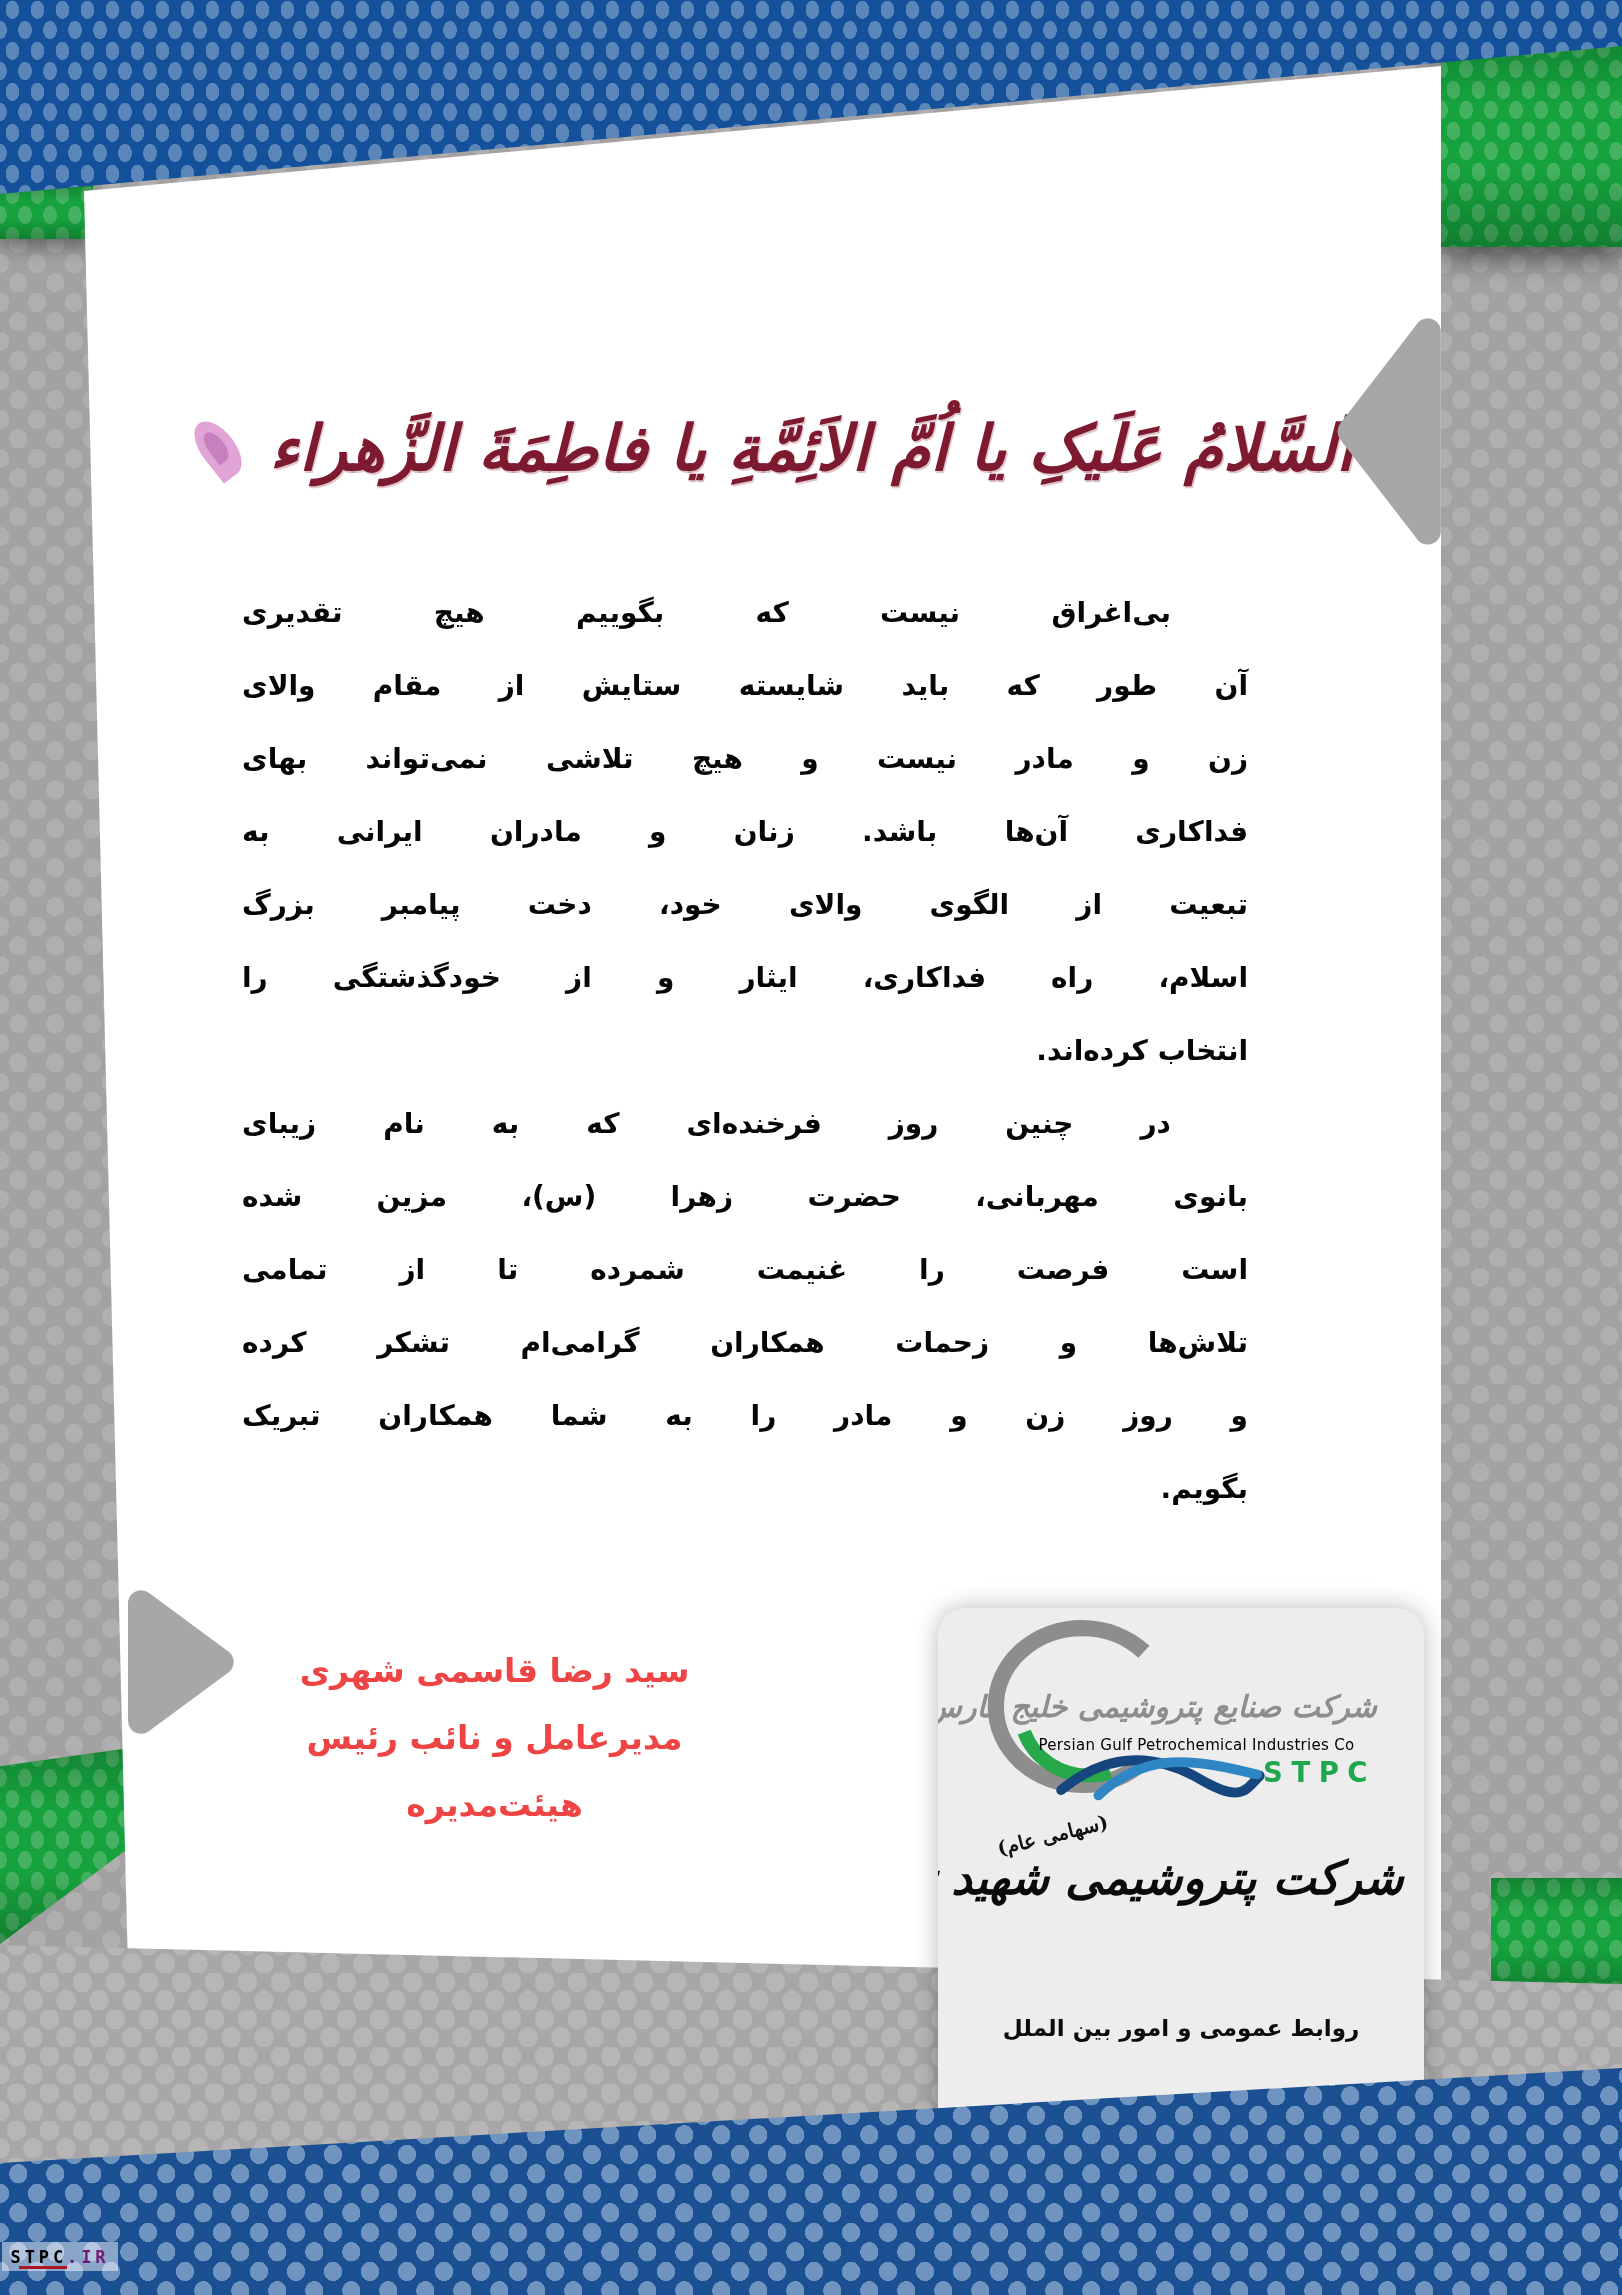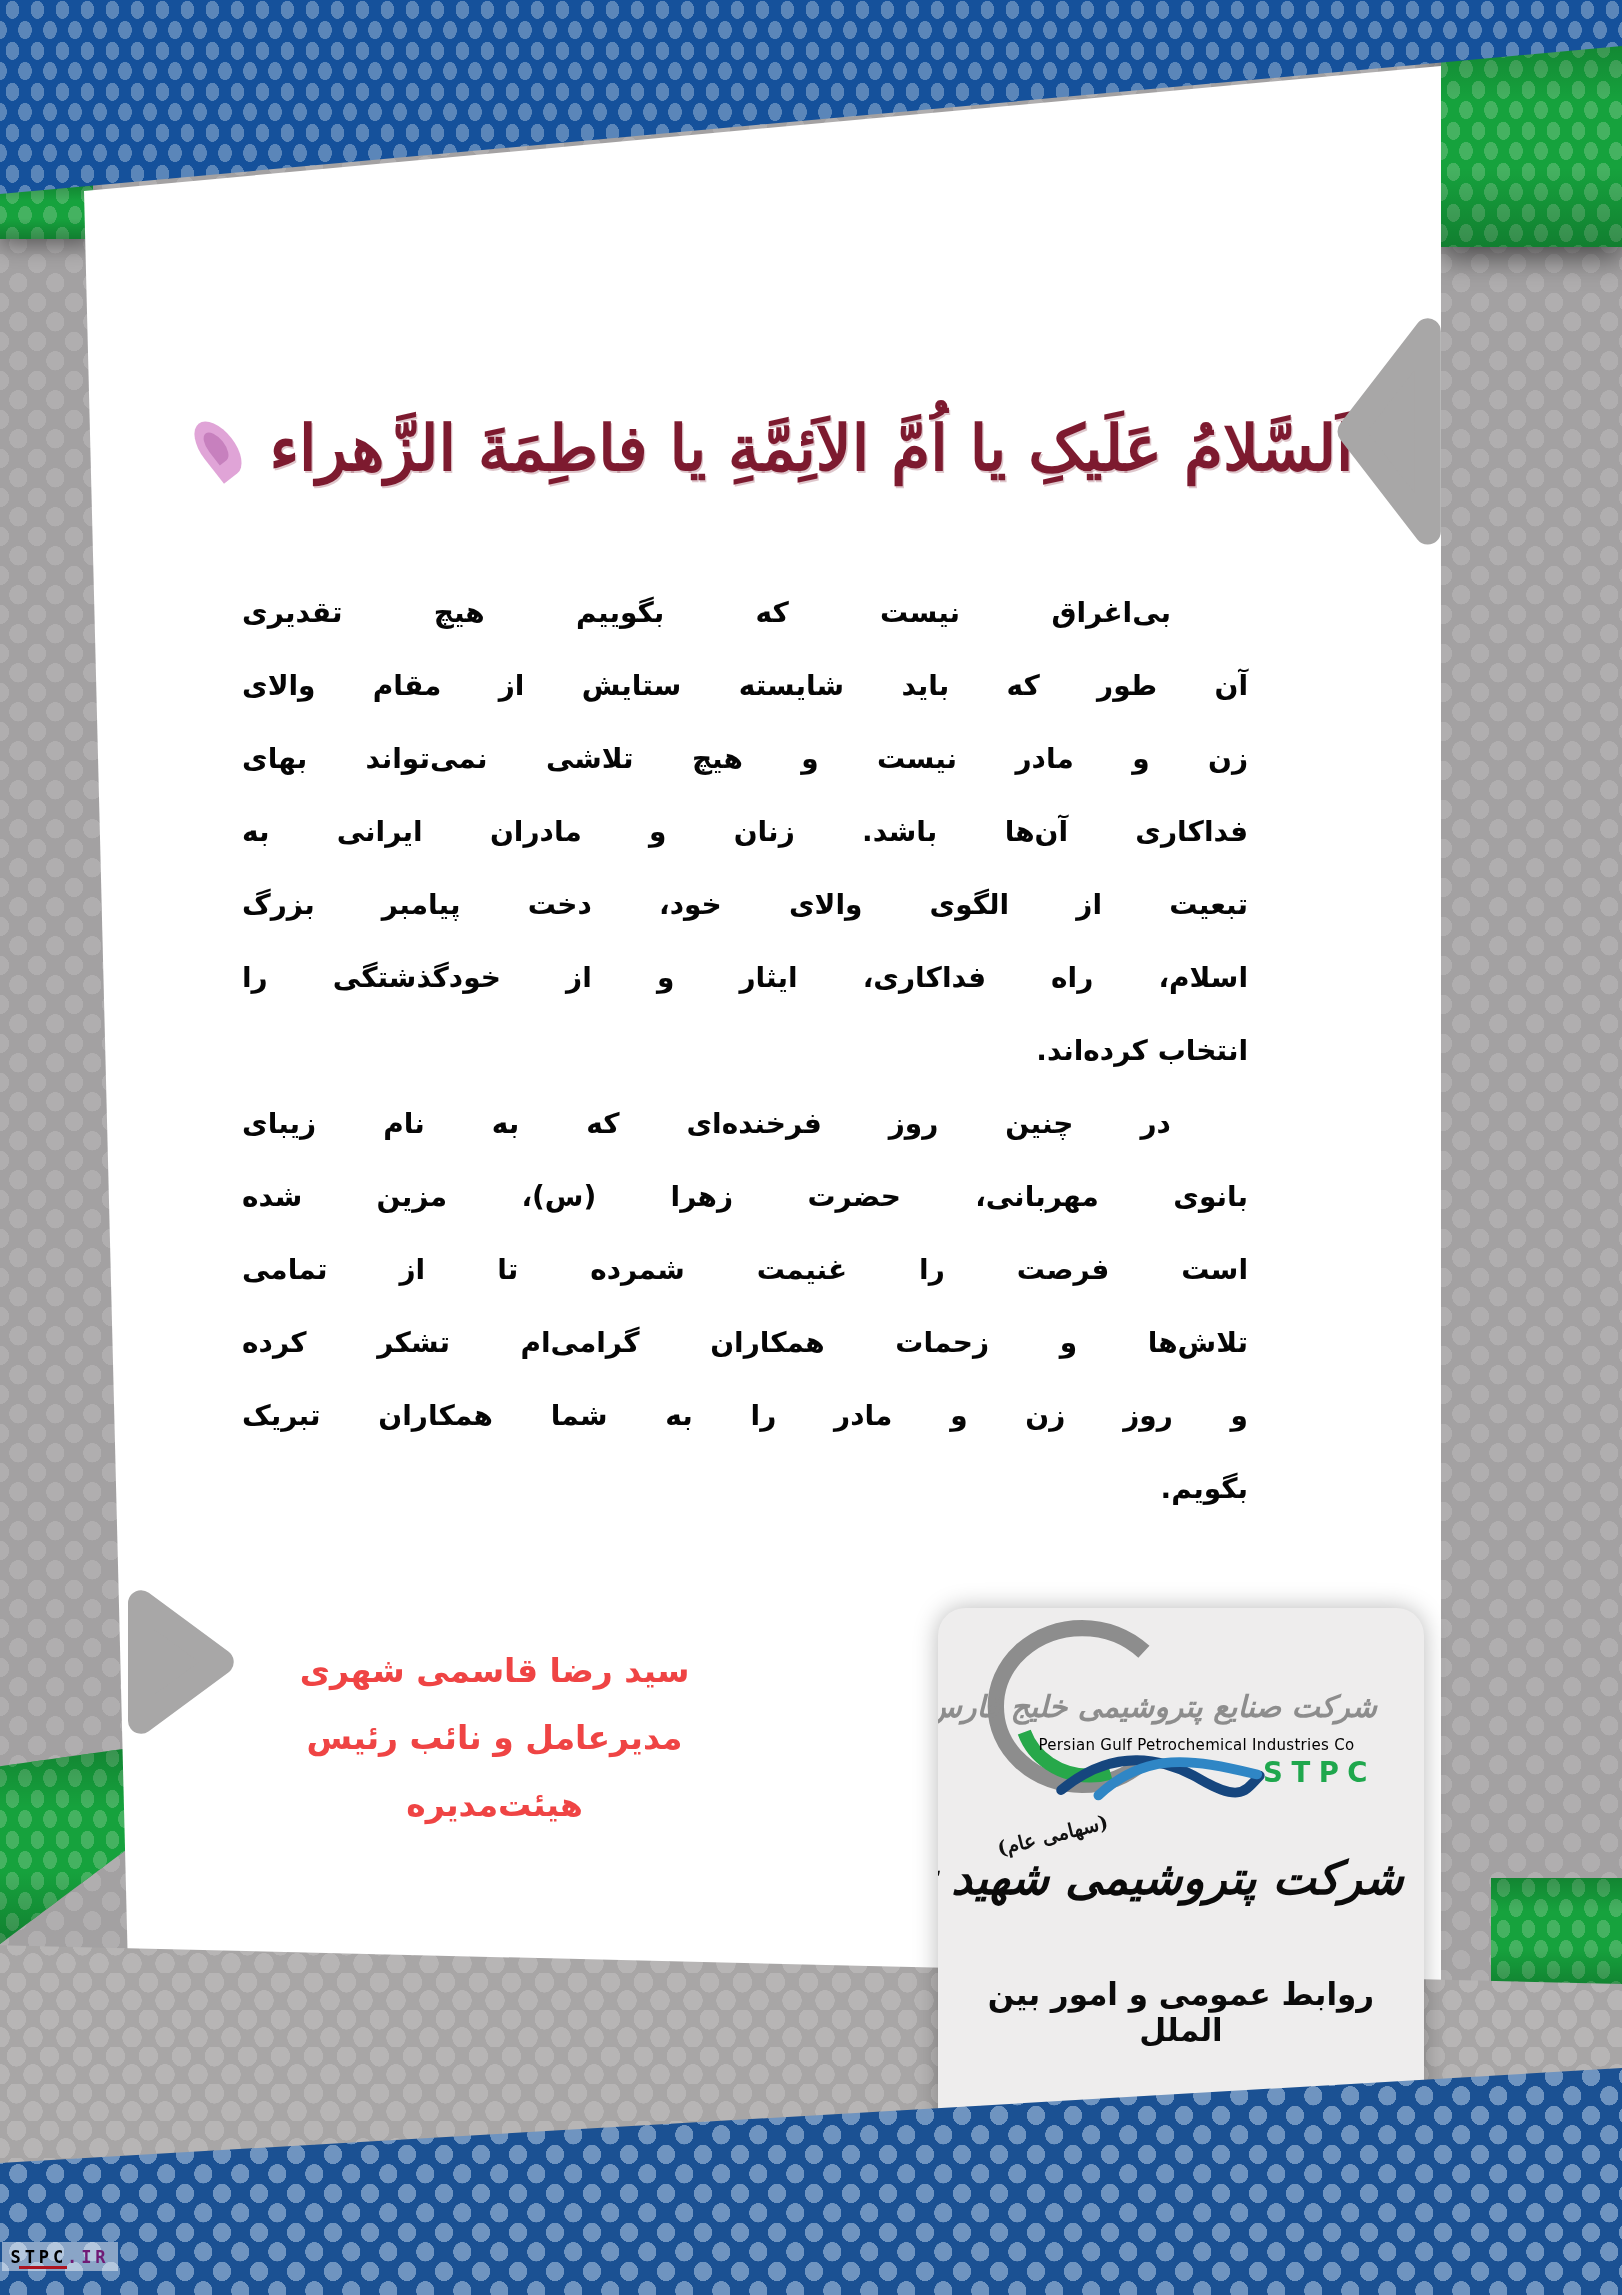--- a/index.html
+++ b/index.html
@@ -70,21 +70,21 @@
       clip-path:polygon(0 0,1623px 0,1623px 46px,0 194px);
       filter:drop-shadow(0 13px 17px rgba(0,0,0,.55));}
   #blue-band-bottom{left:0;top:2047px;width:1623px;height:249px;
       clip-path:polygon(0 116px,1623px 21px,1623px 249px,0 249px);
       filter:drop-shadow(0 -11.8px 17px rgba(0,0,0,.5));}
 
   .arrow-svg{position:absolute;}
 
   
   #salutation{left:0;top:366px;width:1623px;height:164px;display:flex;align-items:center;justify-content:center;gap:34px;}
-  #salutation .callig{font-family:"DejaVu Serif","Liberation Serif",serif;font-weight:bold;
+  #salutation .callig{font-family:"DejaVu Serif","Liberation Serif",serif;font-style:italic;font-weight:bold;
       font-size:63px;color:#7d1a2f;text-shadow:1.3px 2px 0 rgba(125,26,47,.25);direction:rtl;white-space:nowrap;}
   .boteh{width:34px;height:63px;background:#dd9bd3;border-radius:50% 50% 50% 0;transform:rotate(-38deg);position:relative;opacity:.9;}
   .boteh.m{transform:rotate(142deg);}
   .boteh::after{content:"";position:absolute;left:7.9px;top:11.8px;width:17px;height:34px;background:#c173b8;border-radius:50% 50% 50% 0;}
 
   
   #bodytext{left:242px;top:576px;width:1006px;direction:rtl;color:#060606;
       font-size:28px;line-height:73px;font-weight:bold;}
   #bodytext .ln{text-align:justify;text-align-last:justify;white-space:nowrap;}
   #bodytext .ln.indent{padding-right:77px;}
@@ -100,22 +100,22 @@
   #logo-card .abs{position:absolute;}
   #emblem{left:26px;top:6.5px;}
   #logo-fa{left:92px;top:65px;width:347px;text-align:left;direction:rtl;color:#8d8d8d;
       font-family:"DejaVu Serif","Liberation Serif",serif;font-style:italic;font-weight:bold;font-size:30px;white-space:nowrap;margin-top:16px;}
   #logo-en{left:79px;top:128px;width:359px;text-align:center;color:#000000;font-size:15px;letter-spacing:0.3px;}
   #logo-abbr{left:85px;top:148px;width:353px;text-align:right;color:#1fa74d;font-size:27.5px;font-weight:bold;letter-spacing:8.5px;}
   #joint-stock{left:58px;top:216px;color:#111;font-size:19.6px;font-weight:bold;transform:rotate(-14deg);
       font-family:"DejaVu Serif","Liberation Serif",serif;direction:rtl;}
   #company-name{left:19.6px;top:243px;width:446px;text-align:center;direction:rtl;color:#0b0b0b;
       font-family:"DejaVu Serif","Liberation Serif",serif;font-style:italic;font-weight:bold;font-size:46px;white-space:nowrap;}
-  #dept-line{left:10.5px;top:368px;width:465px;text-align:center;direction:rtl;color:#0b0b0b;
-      font-size:31px;font-weight:800;}
+  #dept-line{left:10.5px;top:407px;width:465px;text-align:center;direction:rtl;color:#0b0b0b;
+      font-size:23px;font-weight:800;}
 
   
   #watermark{left:2px;top:2242px;width:116px;height:29px;background:rgba(250,250,252,.5);
       display:flex;align-items:center;justify-content:center;}
   #watermark .wm-text{font-size:17px;font-weight:bold;letter-spacing:3.9px;font-family:"DejaVu Sans Mono","Liberation Mono",monospace;}
   #wm-stpc{color:#000000;}
   #wm-ir{color:#701a75;}
   #wm-underline{position:absolute;left:17px;bottom:2px;width:48px;height:2.6px;background:#ac1420;}
 </style>
 </head>

